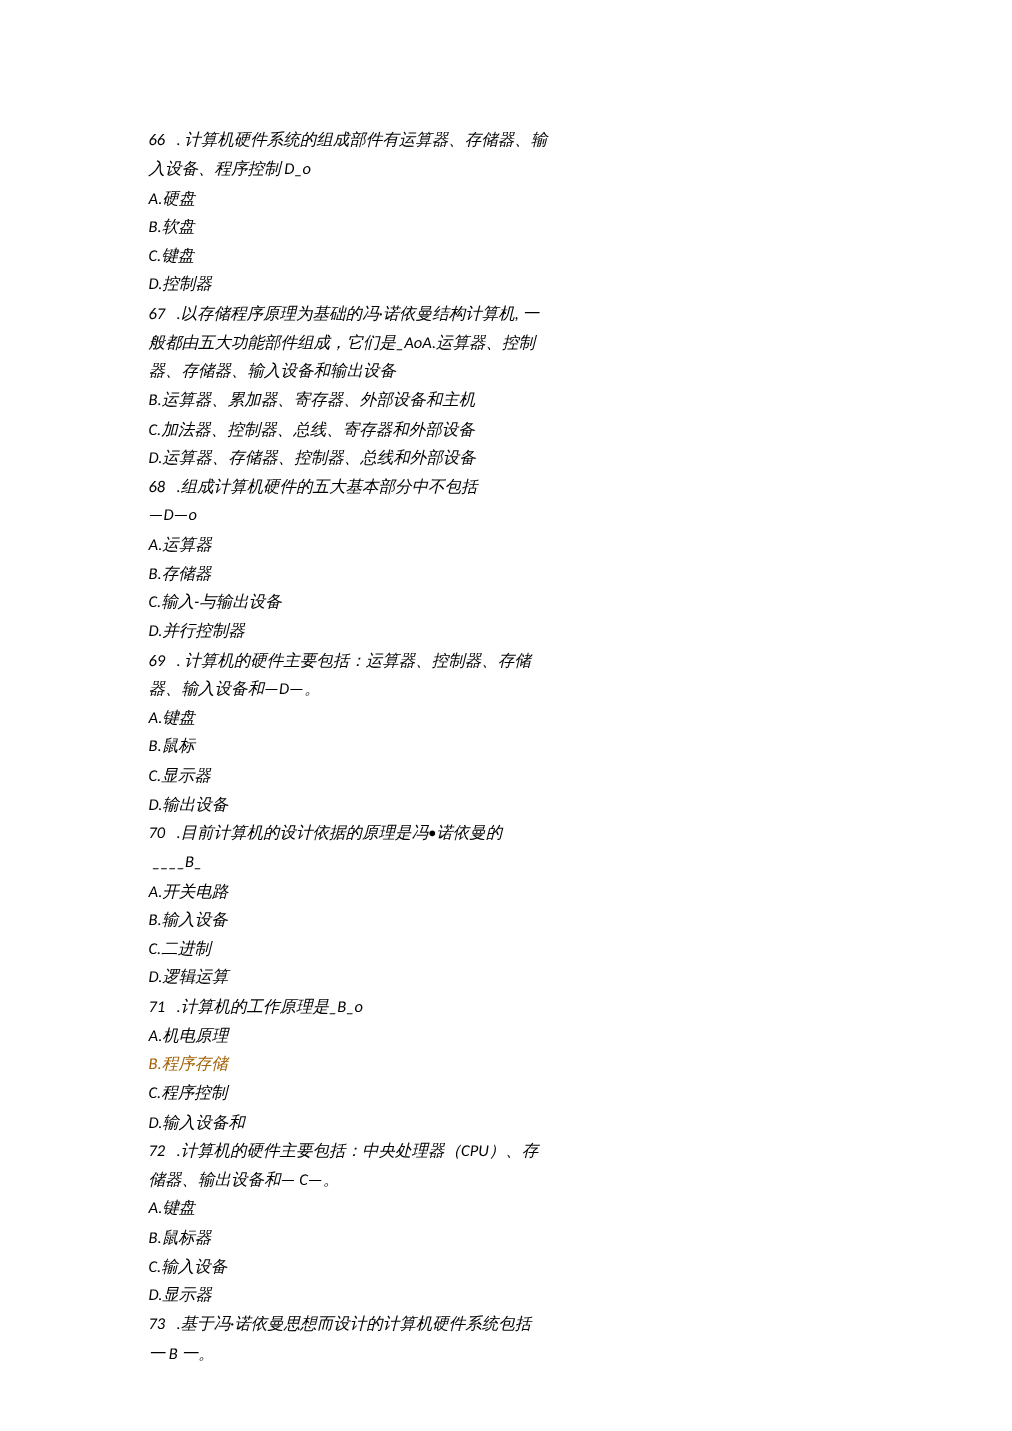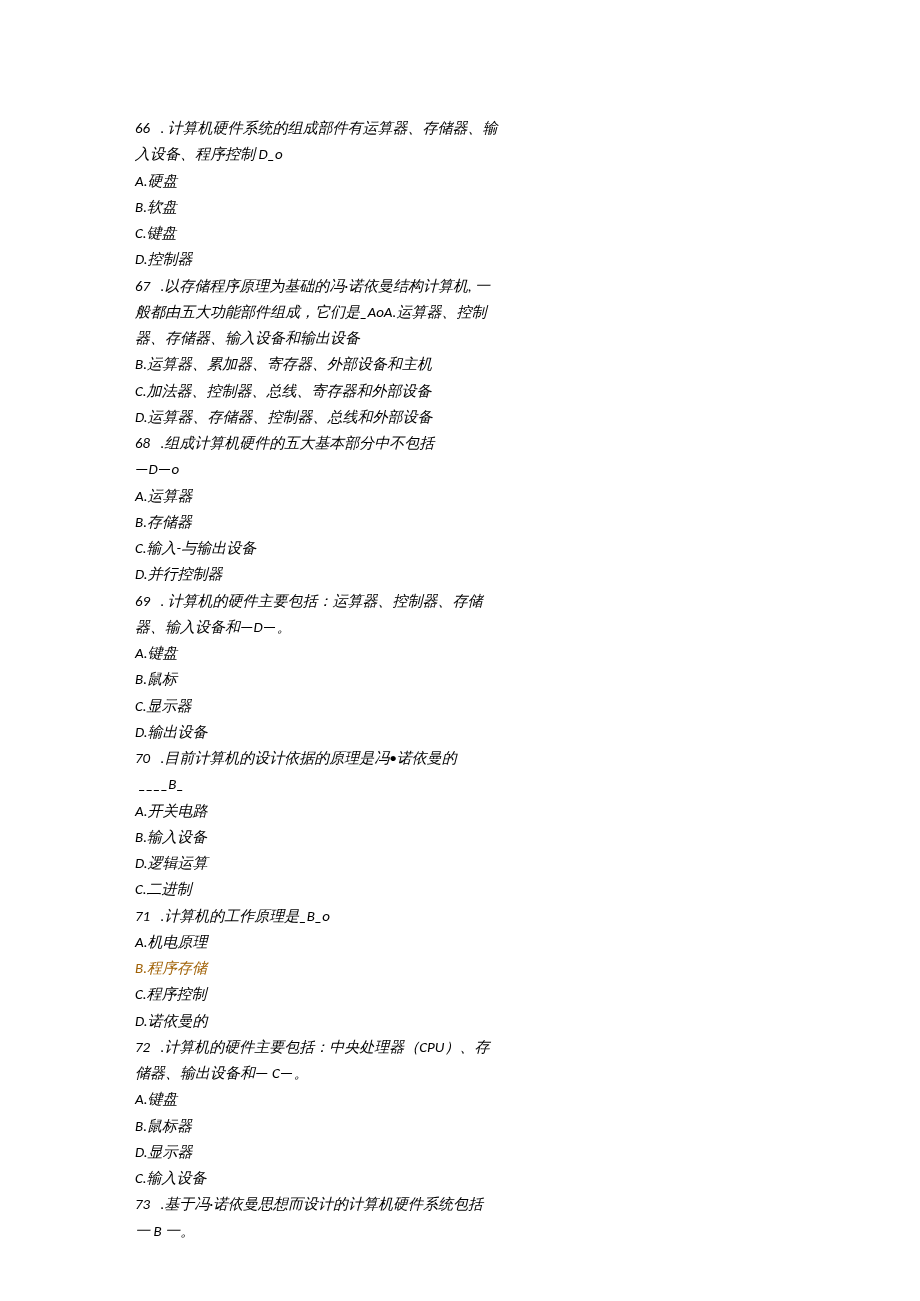--- a/index.html
+++ b/index.html
@@ -52,29 +52,29 @@
       <div class="line">69   . 计算机的硬件主要包括：运算器、控制器、存储</div>
       <div class="line">器、输入设备和—D—。</div>
       <div class="line">A.键盘</div>
       <div class="line">B.鼠标</div>
       <div class="line">C.显示器</div>
       <div class="line">D.输出设备</div>
       <div class="line">70   .目前计算机的设计依据的原理是冯•诺依曼的</div>
       <div class="line"> ____B_</div>
       <div class="line">A.开关电路</div>
       <div class="line">B.输入设备</div>
+      <div class="line">C.二进制</div>
       <div class="line">D.逻辑运算</div>
-      <div class="line">C.二进制</div>
       <div class="line">71   .计算机的工作原理是_B_o</div>
       <div class="line">A.机电原理</div>
       <div class="line ans-highlight">B.程序存储</div>
       <div class="line">C.程序控制</div>
-      <div class="line">D.诺依曼的</div>
+      <div class="line">D.输入设备和</div>
       <div class="line">72   .计算机的硬件主要包括：中央处理器（CPU）、存</div>
       <div class="line">储器、输出设备和— C—。</div>
       <div class="line">A.键盘</div>
       <div class="line">B.鼠标器</div>
+      <div class="line">C.输入设备</div>
       <div class="line">D.显示器</div>
-      <div class="line">C.输入设备</div>
       <div class="line">73   .基于冯·诺依曼思想而设计的计算机硬件系统包括</div>
       <div class="line">一 B 一。</div>
     </div>
 </div>
 
 </body></html>

